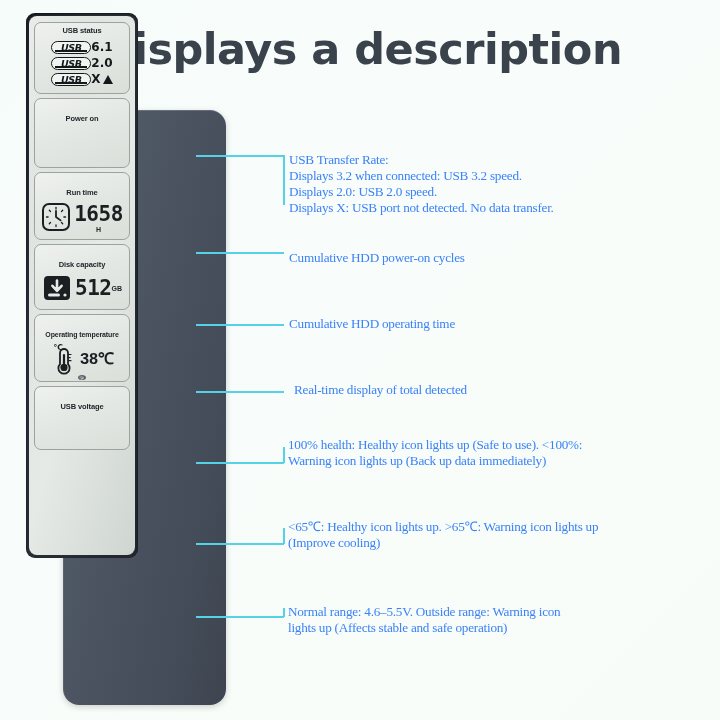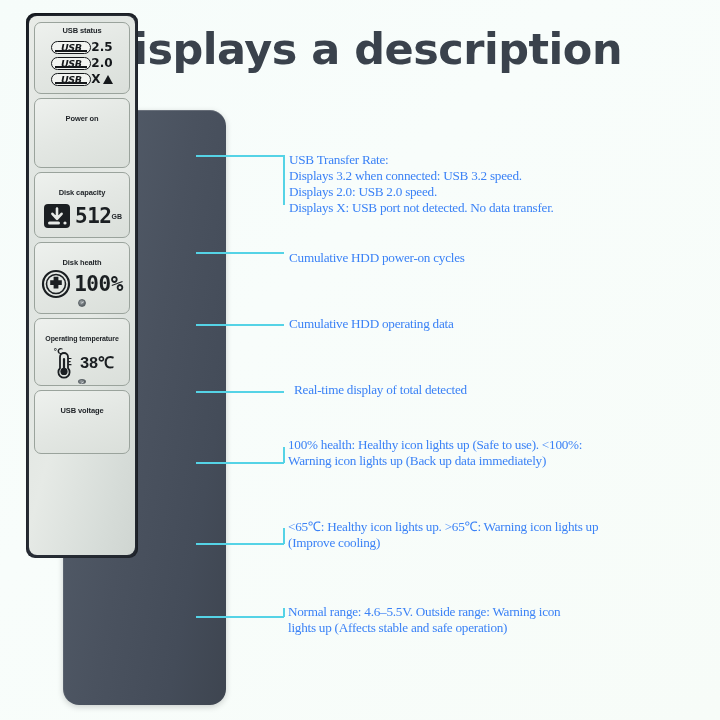--- a/index.html
+++ b/index.html
@@ -179,67 +179,78 @@
 </div>
 <div class="screen-well"></div>
 
 <div class="screen-face">
 
   <div class="panel usb-panel" style="flex:0 0 72px;">
     <div class="panel-title">USB status</div>
     <div class="usb-rows">
       <div class="usb-row">
         <span class="usb-logo">USB</span>
-        <span class="usb-val">2.5</span>
+        <span class="usb-val">6.1</span>
       </div>
       <div class="usb-row">
         <span class="usb-logo">USB</span>
         <span class="usb-val">2.0</span>
       </div>
       <div class="usb-row">
         <span class="usb-logo">USB</span>
         <span class="usb-val">X</span>
         <span class="warn-tri"></span>
       </div>
     </div>
   </div>
 
   <div class="panel" style="flex:0 0 70px;">
     <div class="panel-title">Power on</div>
   </div>
 
+  <div class="panel" style="flex:0 0 68px;">
+    <div class="panel-title">Run time</div>
+    <div class="panel-body">
+      <svg class="icon" width="30" height="30" viewBox="0 0 30 30">
+        <rect x="2" y="2" width="26" height="26" rx="6" fill="none" stroke="#1b1f22" stroke-width="2"></rect>
+        <g stroke="#1b1f22" stroke-width="1.3" stroke-linecap="round">
+          <path d="M15 5.5 v1.6"></path>
+            <path d="M15 22.9 v1.6"></path>
+          <path d="M5.5 15 h1.6"></path>
+            <path d="M22.9 15 h1.6"></path>
+          <path d="M8.3 8.3 l1.2 1.2"></path>
+            <path d="M20.5 20.5 l1.2 1.2"></path>
+          <path d="M21.7 8.3 l-1.2 1.2"></path>
+            <path d="M9.5 20.5 l-1.2 1.2"></path>
+        </g>
+        <path d="M15 15 V8.8 M15 15 l4.6 3.4" stroke="#1b1f22" stroke-width="1.8" stroke-linecap="round" fill="none"></path>
+      </svg>
+      <div style="display:flex;flex-direction:column;align-items:center;">
+        <span class="lcd-num" style="font-size:21px;">1658</span>
+        <span class="unit">H</span>
+      </div>
+    </div>
+  </div>
 
   <div class="panel" style="flex:0 0 66px;">
     <div class="panel-title">Disk capacity</div>
     <div class="panel-body">
       <svg class="icon" width="30" height="28" viewBox="0 0 30 28">
         <rect x="2" y="2" width="26" height="24" rx="4" fill="#1b1f22"></rect>
         <path d="M15 6.5 v8.5 M15 16.8 l-4.6 -5 M15 16.8 l4.6 -5" stroke="#e7eae7" stroke-width="2.6" fill="none" stroke-linecap="round" stroke-linejoin="round"></path>
         <rect x="6" y="19.5" width="12" height="3" rx="1.5" fill="#e7eae7"></rect>
         <circle cx="23" cy="21" r="1.6" fill="#e7eae7"></circle>
       </svg>
       <div style="display:flex;flex-direction:row;align-items:center;">
         <span class="lcd-num" style="font-size:21px;">512</span>
         <span class="unit">GB</span>
       </div>
     </div>
   </div>
 
-  <div class="panel" style="flex:0 0 72px;">
-    <div class="panel-title">Disk health</div>
-    <div class="panel-body" style="flex:0 1 auto;padding-top:2px;">
-      <svg class="icon" width="30" height="30" viewBox="0 0 30 30">
-        <circle cx="15" cy="15" r="13" fill="none" stroke="#1b1f22" stroke-width="2.2"></circle>
-        <circle cx="15" cy="15" r="9.5" fill="none" stroke="#1b1f22" stroke-width="1.6"></circle>
-        <path d="M12.6 7.8 h4.8 v3.4 h3.4 v4.8 h-3.4 v3.4 h-4.8 v-3.4 h-3.4 v-4.8 h3.4 z" fill="#1b1f22"></path>
-      </svg>
-      <span class="lcd-num" style="font-size:21px;">100%</span>
-    </div>
-    <div class="status-dot"></div>
-  </div>
 
   <div class="panel" style="flex:0 0 68px;">
     <div class="panel-title" style="font-size:7px;">Operating temperature</div>
     <div class="panel-body" style="flex:0 1 auto;padding-top:2px;">
       <svg class="icon" width="26" height="34" viewBox="0 0 26 34">
         <text x="2" y="9" font-family="DejaVu Sans, sans-serif" font-size="8" font-weight="bold" fill="#1b1f22">℃</text>
         <path d="M13 8 a4 4 0 0 1 4 4 v11.2 a5.6 5.6 0 1 1 -8 0 V12 a4 4 0 0 1 4 -4 z" fill="none" stroke="#1b1f22" stroke-width="1.8"></path>
         <circle cx="13" cy="26.4" r="3.6" fill="#1b1f22"></circle>
         <rect x="11.9" y="13" width="2.2" height="11" rx="1.1" fill="#1b1f22"></rect>
         <g stroke="#1b1f22" stroke-width="1.2" stroke-linecap="round">
@@ -285,21 +296,21 @@
   <div class="cl-v" style="left:283px; top:608px; height:9px;"></div>
 </div>
 
 <div class="note" style="left:289px; top:152px; width:420px;">USB Transfer Rate:
 Displays 3.2 when connected: USB 3.2 speed.
 Displays 2.0: USB 2.0 speed.
 Displays X: USB port not detected. No data transfer.</div>
 
 <div class="note" style="left:289px; top:250px; width:420px;">Cumulative HDD power-on cycles</div>
 
-<div class="note" style="left:289px; top:316px; width:420px;">Cumulative HDD operating data</div>
+<div class="note" style="left:289px; top:316px; width:420px;">Cumulative HDD operating time</div>
 
 <div class="note" style="left:294px; top:382px; width:420px;">Real-time display of total detected</div>
 
 <div class="note" style="left:288px; top:437px; width:432px;">100% health: Healthy icon lights up (Safe to use). &lt;100%:
 Warning icon lights up (Back up data immediately)</div>
 
 <div class="note" style="left:288px; top:519px; width:436px;">&lt;65℃: Healthy icon lights up. &gt;65℃: Warning icon lights up
 (Improve cooling)</div>
 
 <div class="note" style="left:288px; top:604px; width:430px;">Normal range: 4.6–5.5V. Outside range: Warning icon

